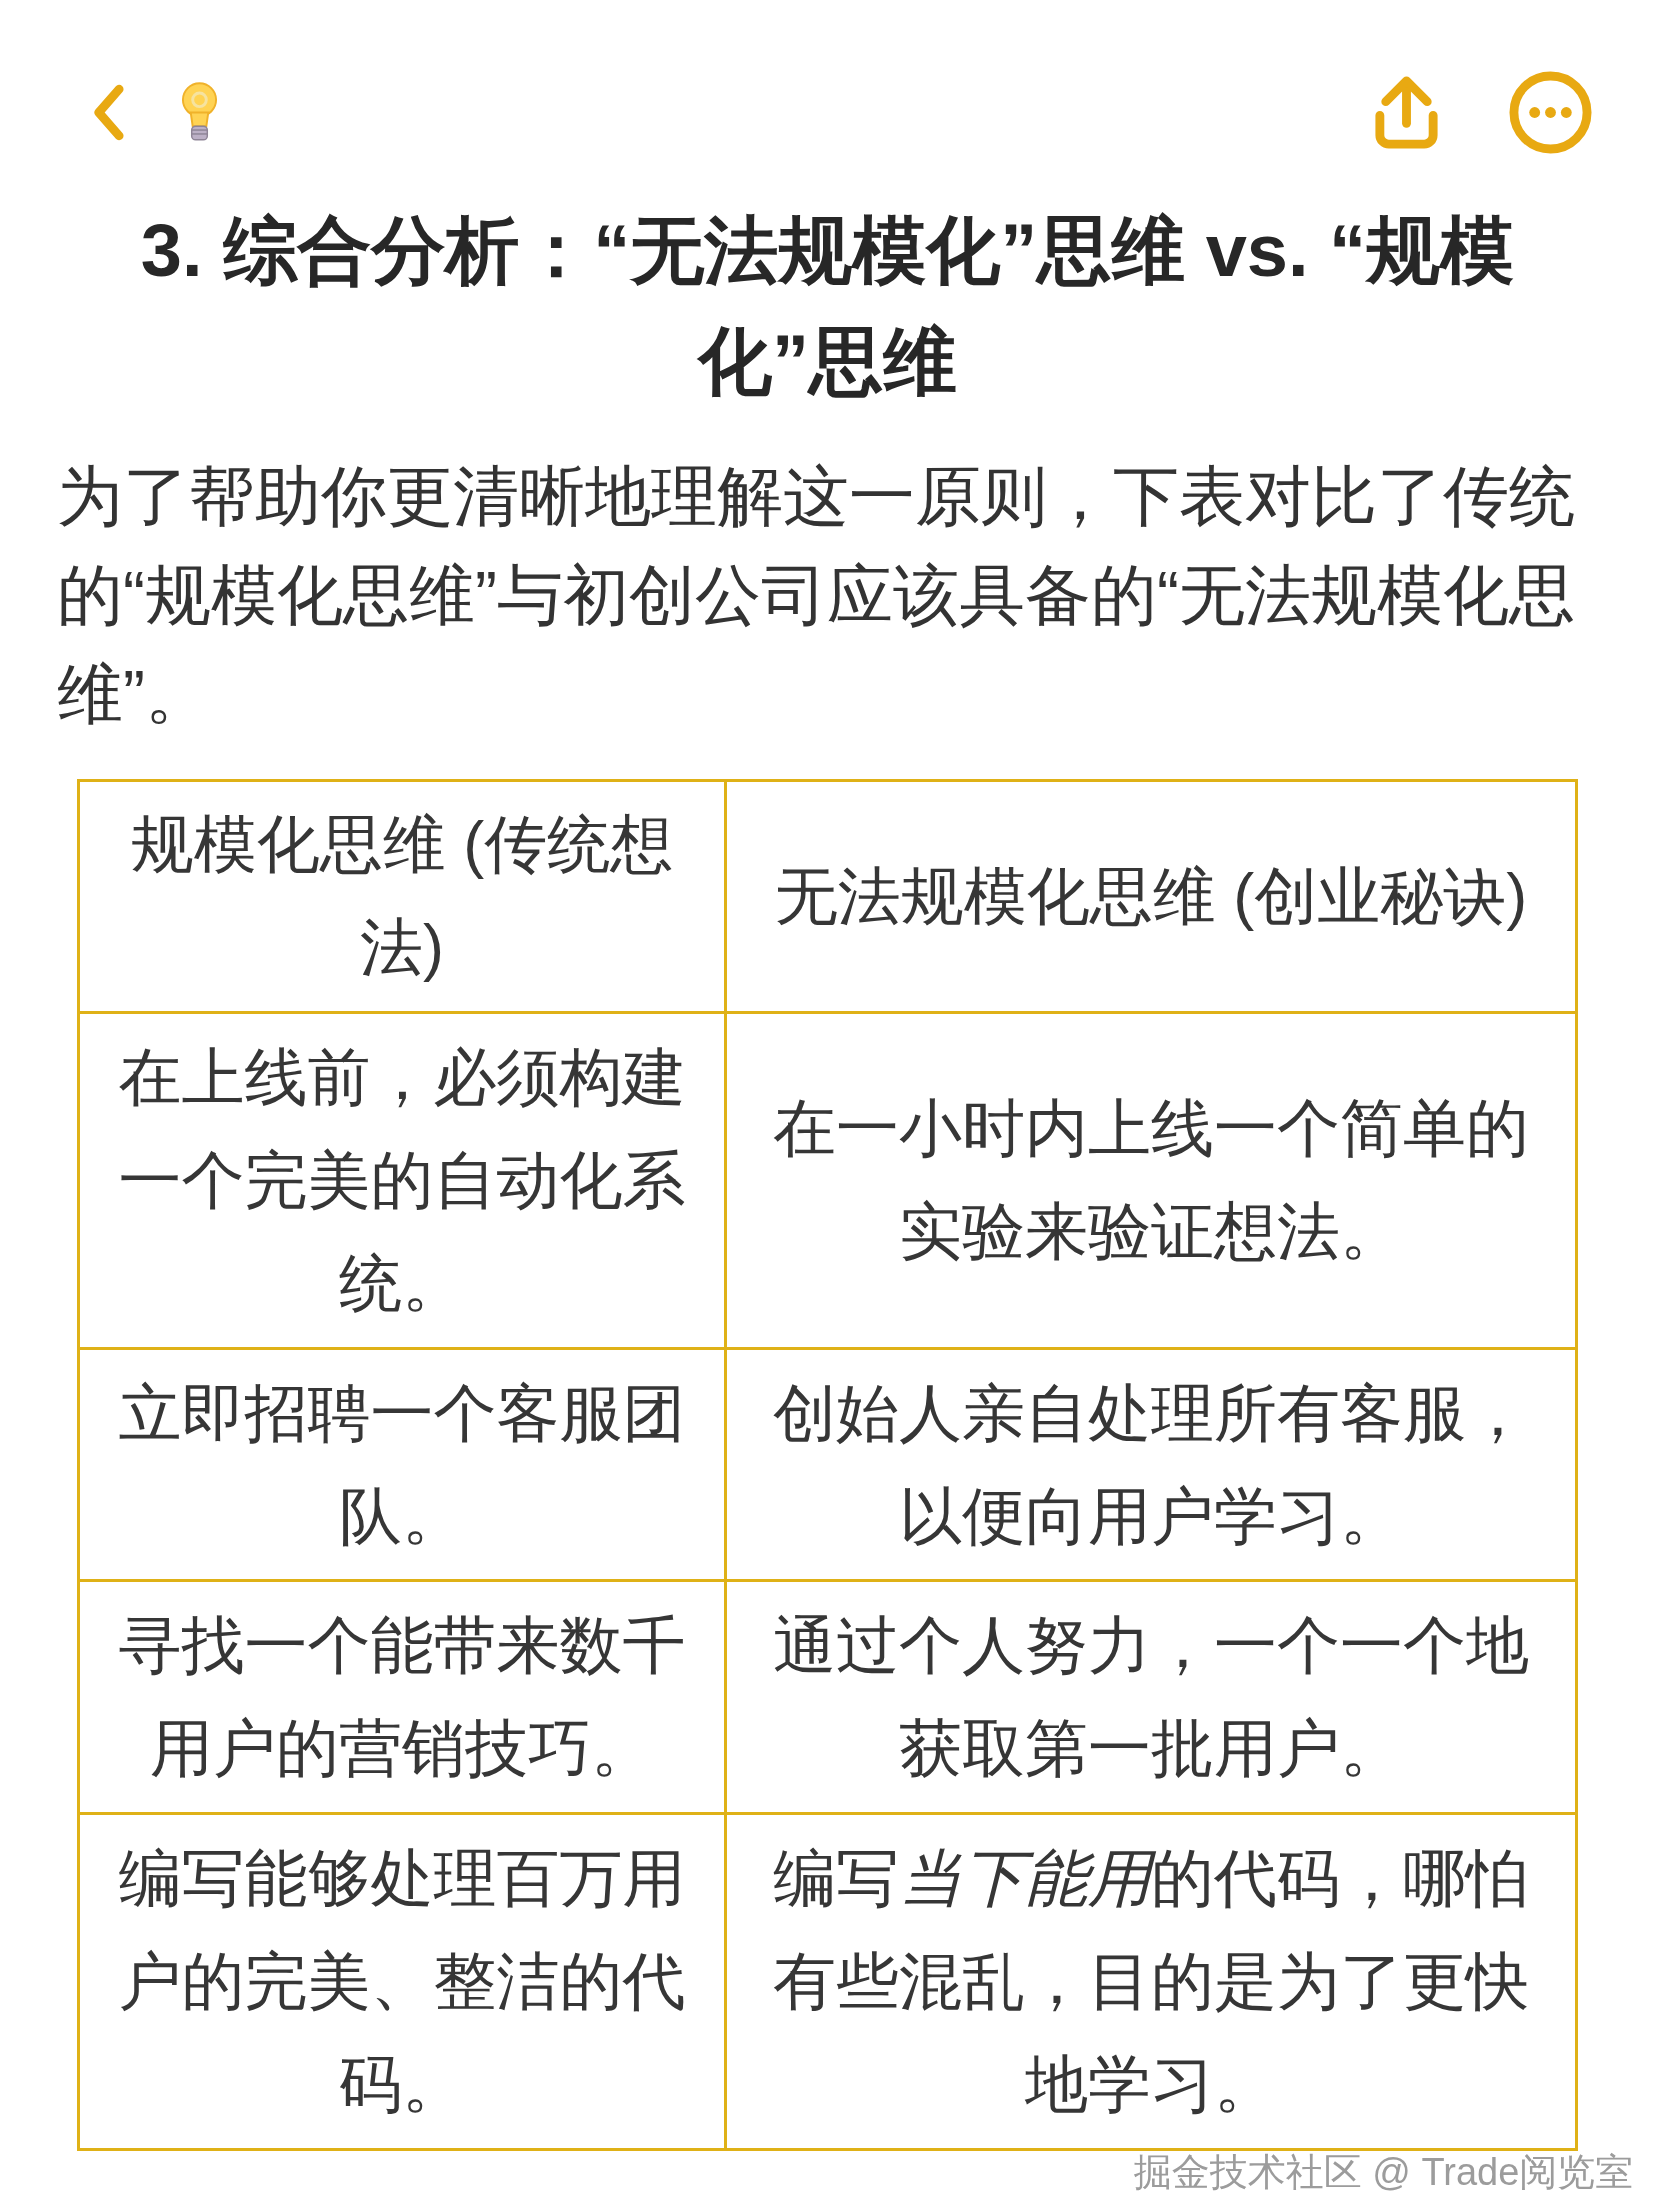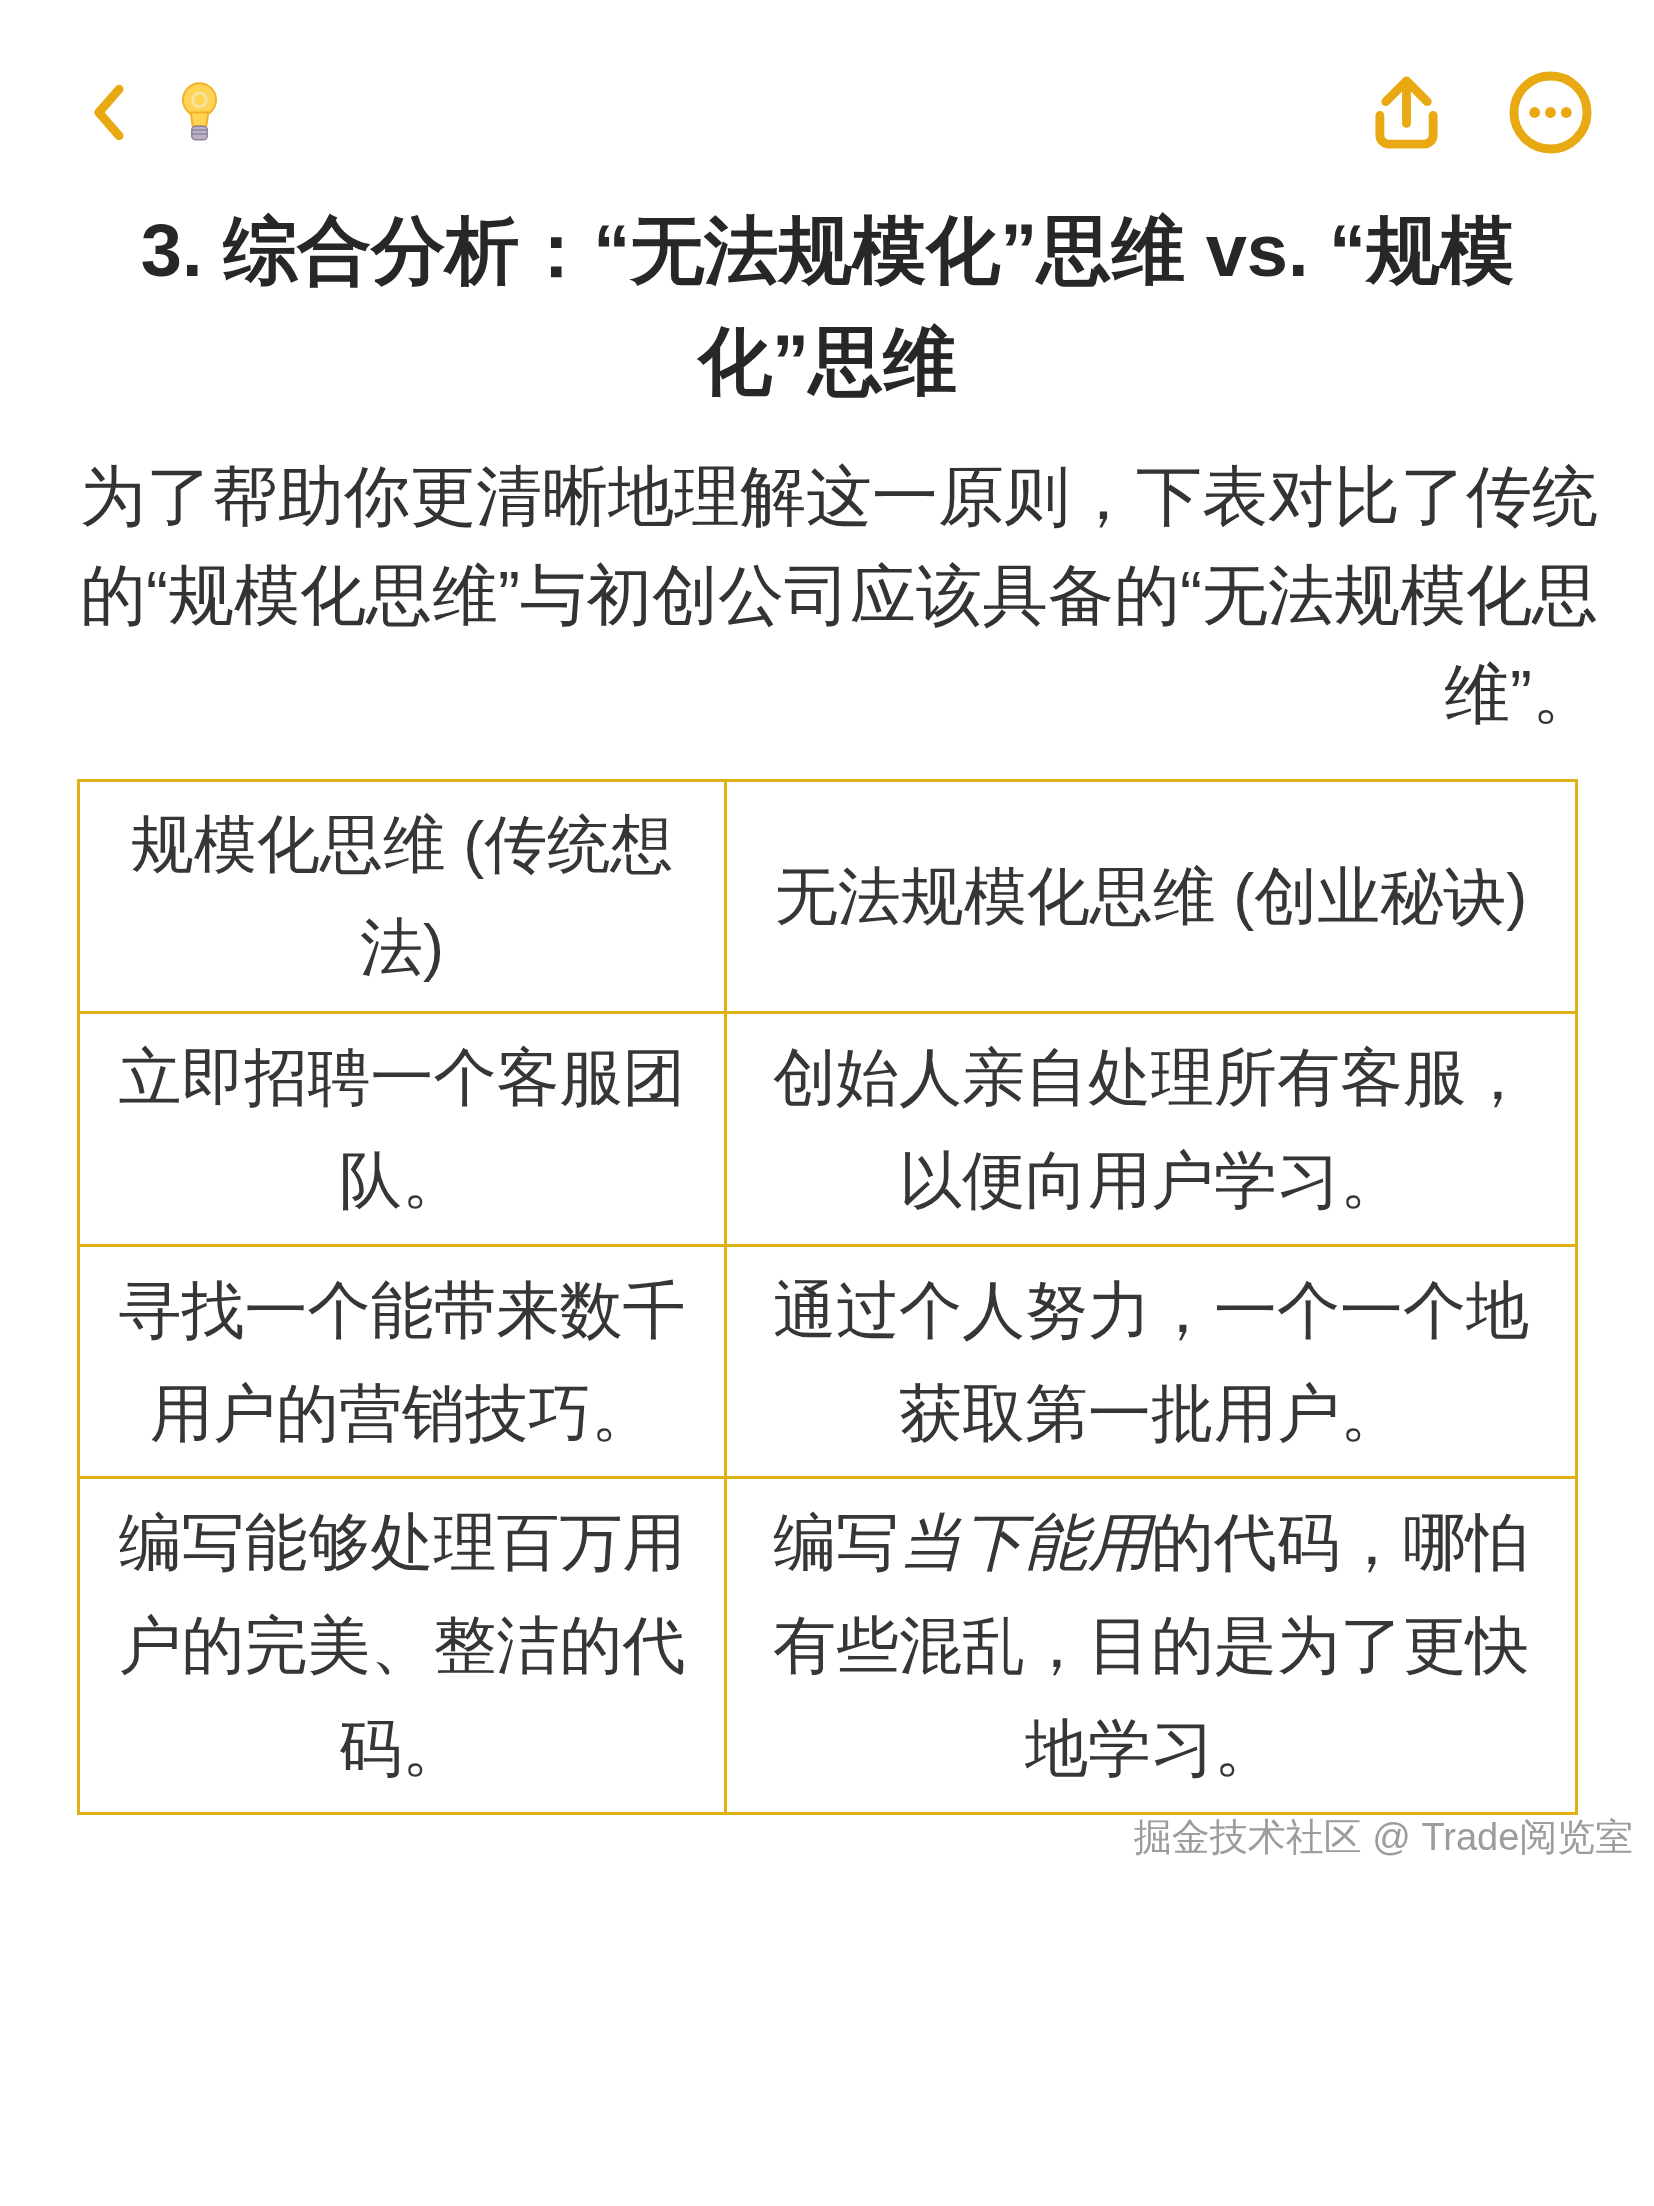--- a/index.html
+++ b/index.html
@@ -19,21 +19,21 @@
   .nav .spacer{flex:1 1 auto;}
   .nav .icon-btn{flex:0 0 auto;cursor:pointer;display:flex;align-items:center;}
   .nav .more{margin-left:65px;}
   
   .heading{
     margin:41px 57px 0;font-size:74px;line-height:111px;font-weight:700;
     color:#272727;white-space:pre-line;letter-spacing:0;text-align:center;
   }
   .para{
     margin:29.6px 57px 0;font-size:66px;line-height:99px;font-weight:400;
-    color:#333333;white-space:pre-line;text-align:right;
+    color:#333333;white-space:pre-line;
   }
   
   table.cmp{
     border-collapse:collapse;margin:35px 77px 0;width:1501px;table-layout:fixed;
   }
   table.cmp th,table.cmp td{
     border:3.9px solid var(--table-border,#DFB117);
     font-size:63px;line-height:103px;font-weight:400;color:#363636;
     text-align:center;vertical-align:middle;white-space:pre-line;
     padding:11.8px 13.8px;overflow:hidden;
@@ -100,20 +100,27 @@
     </colgroup>
   <thead>
       <tr>
         <th>规模化思维 (传统想
 法)</th>
         <th>无法规模化思维 (创业秘诀)</th>
       </tr>
     </thead>
   <tbody>
       <tr>
+        <td><span>在上线前，必须构建
+一个完美的自动化系
+统。</span></td>
+        <td><span>在一小时内上线一个简单的
+实验来验证想法。</span></td>
+      </tr>
+      <tr>
         <td><span>立即招聘一个客服团
 队。</span></td>
         <td><span>创始人亲自处理所有客服，
 以便向用户学习。</span></td>
       </tr>
       <tr>
         <td><span>寻找一个能带来数千
 用户的营销技巧。</span></td>
         <td><span>通过个人努力，一个一个地
 获取第一批用户。</span></td>

